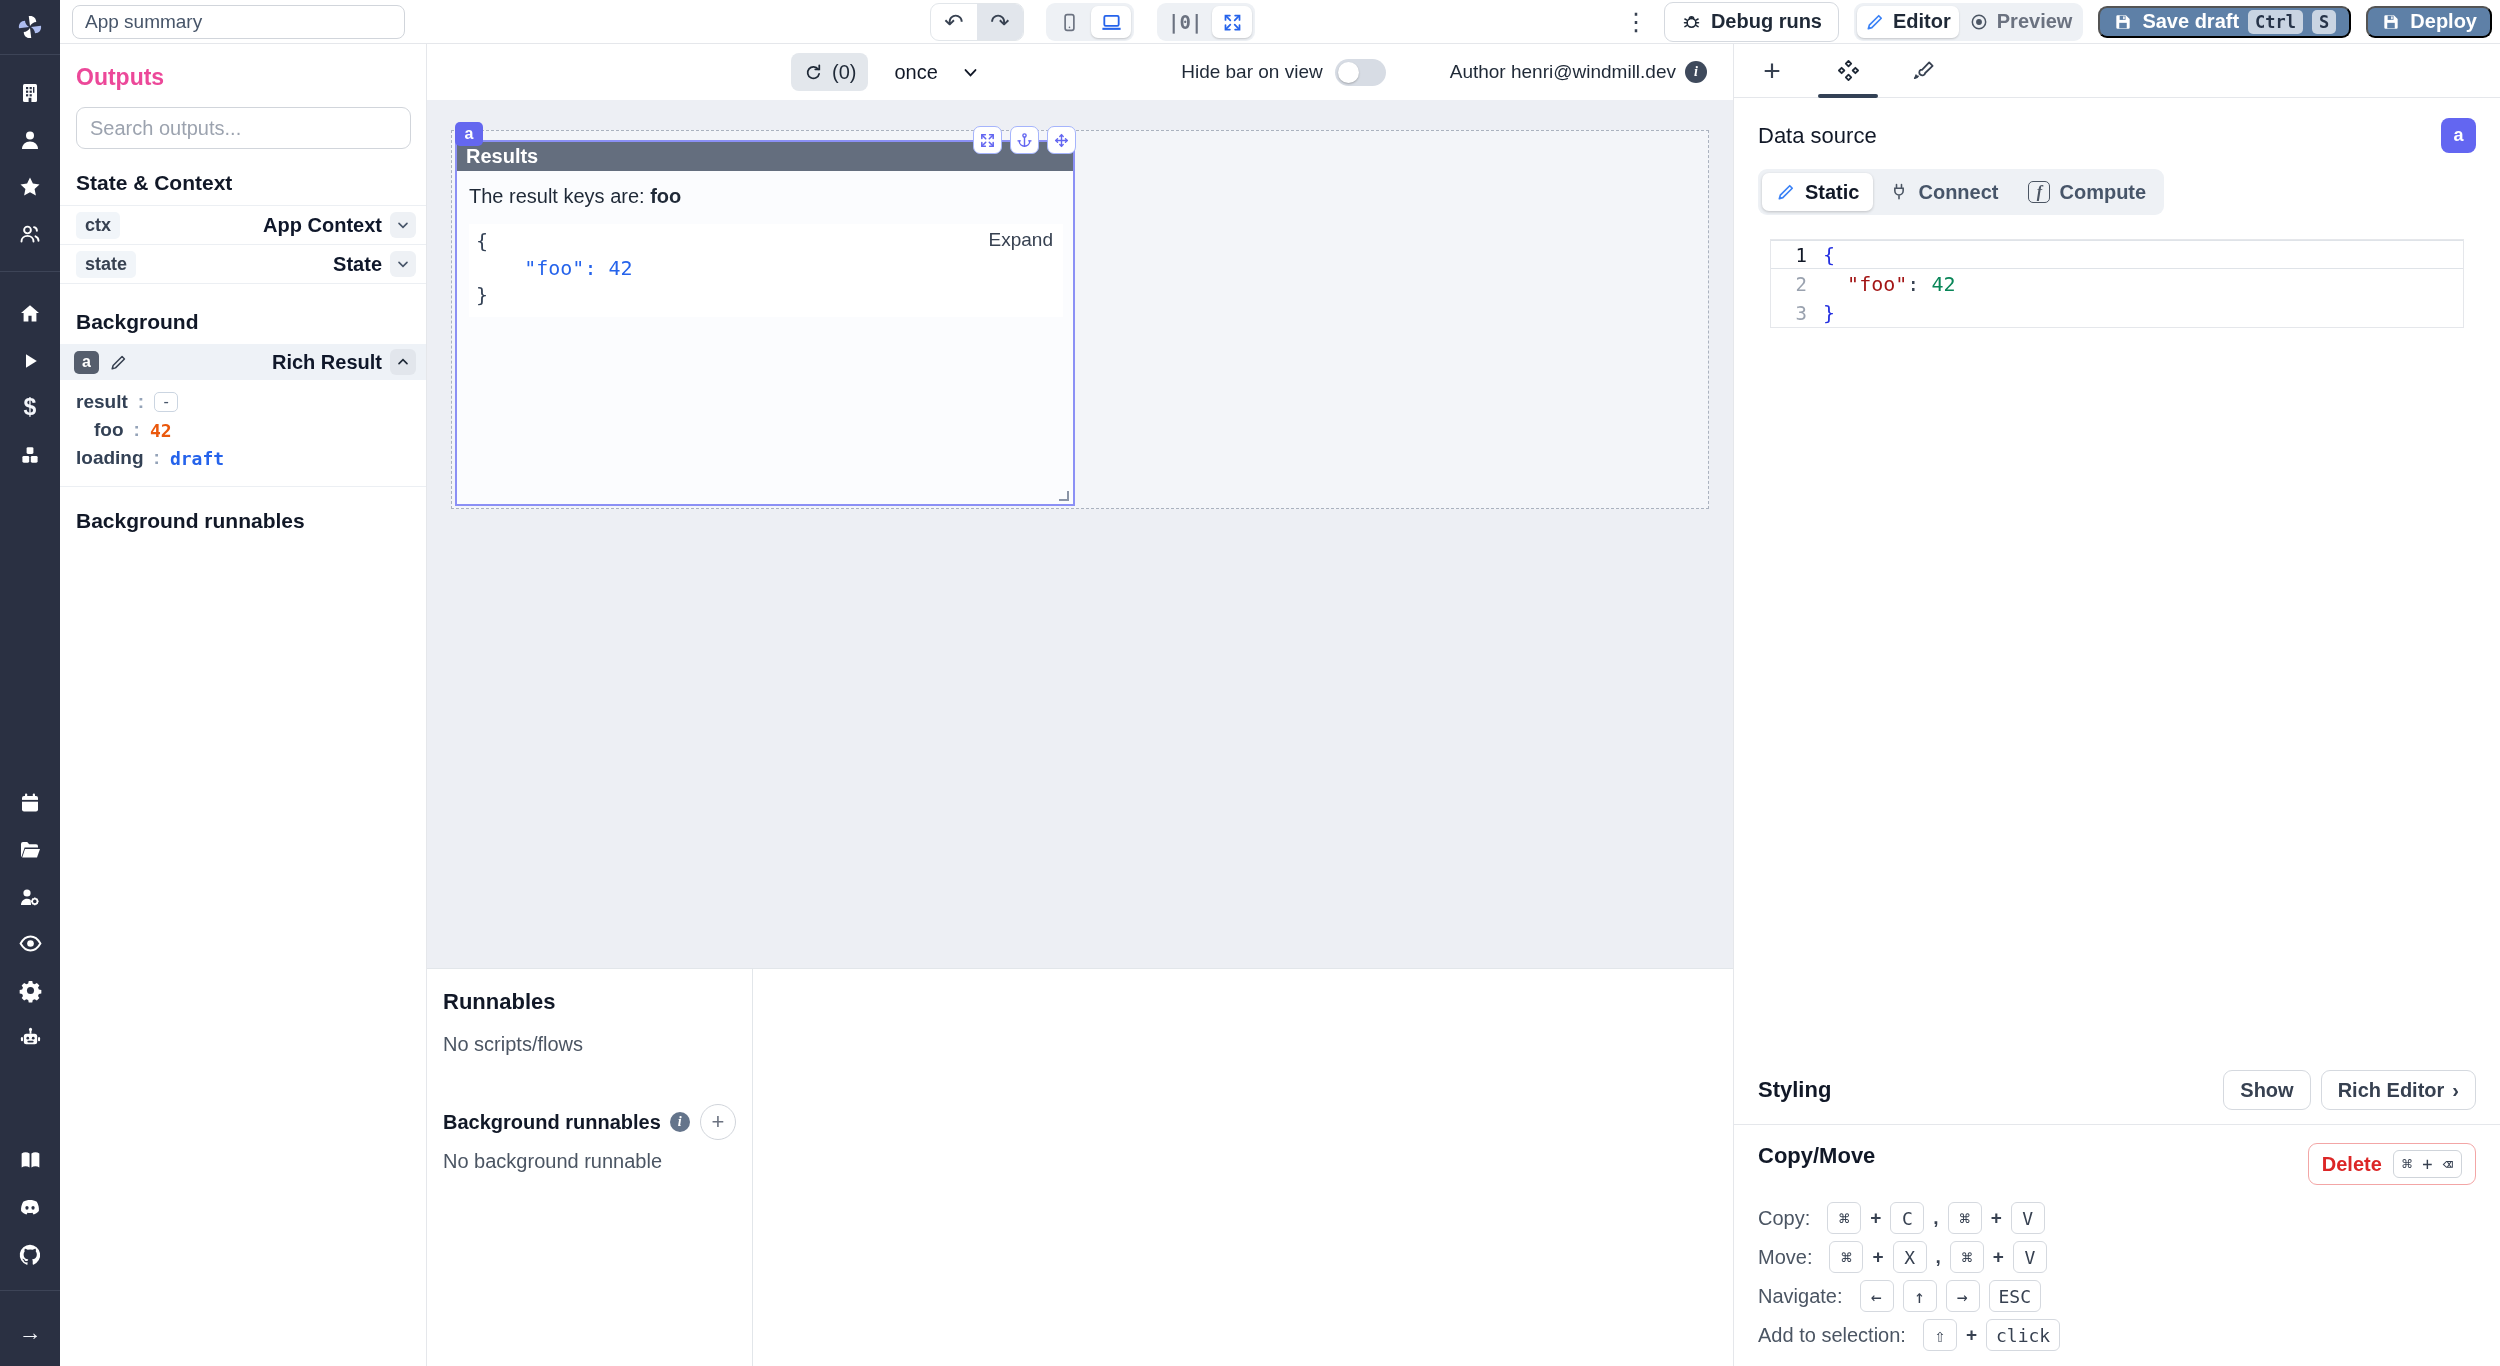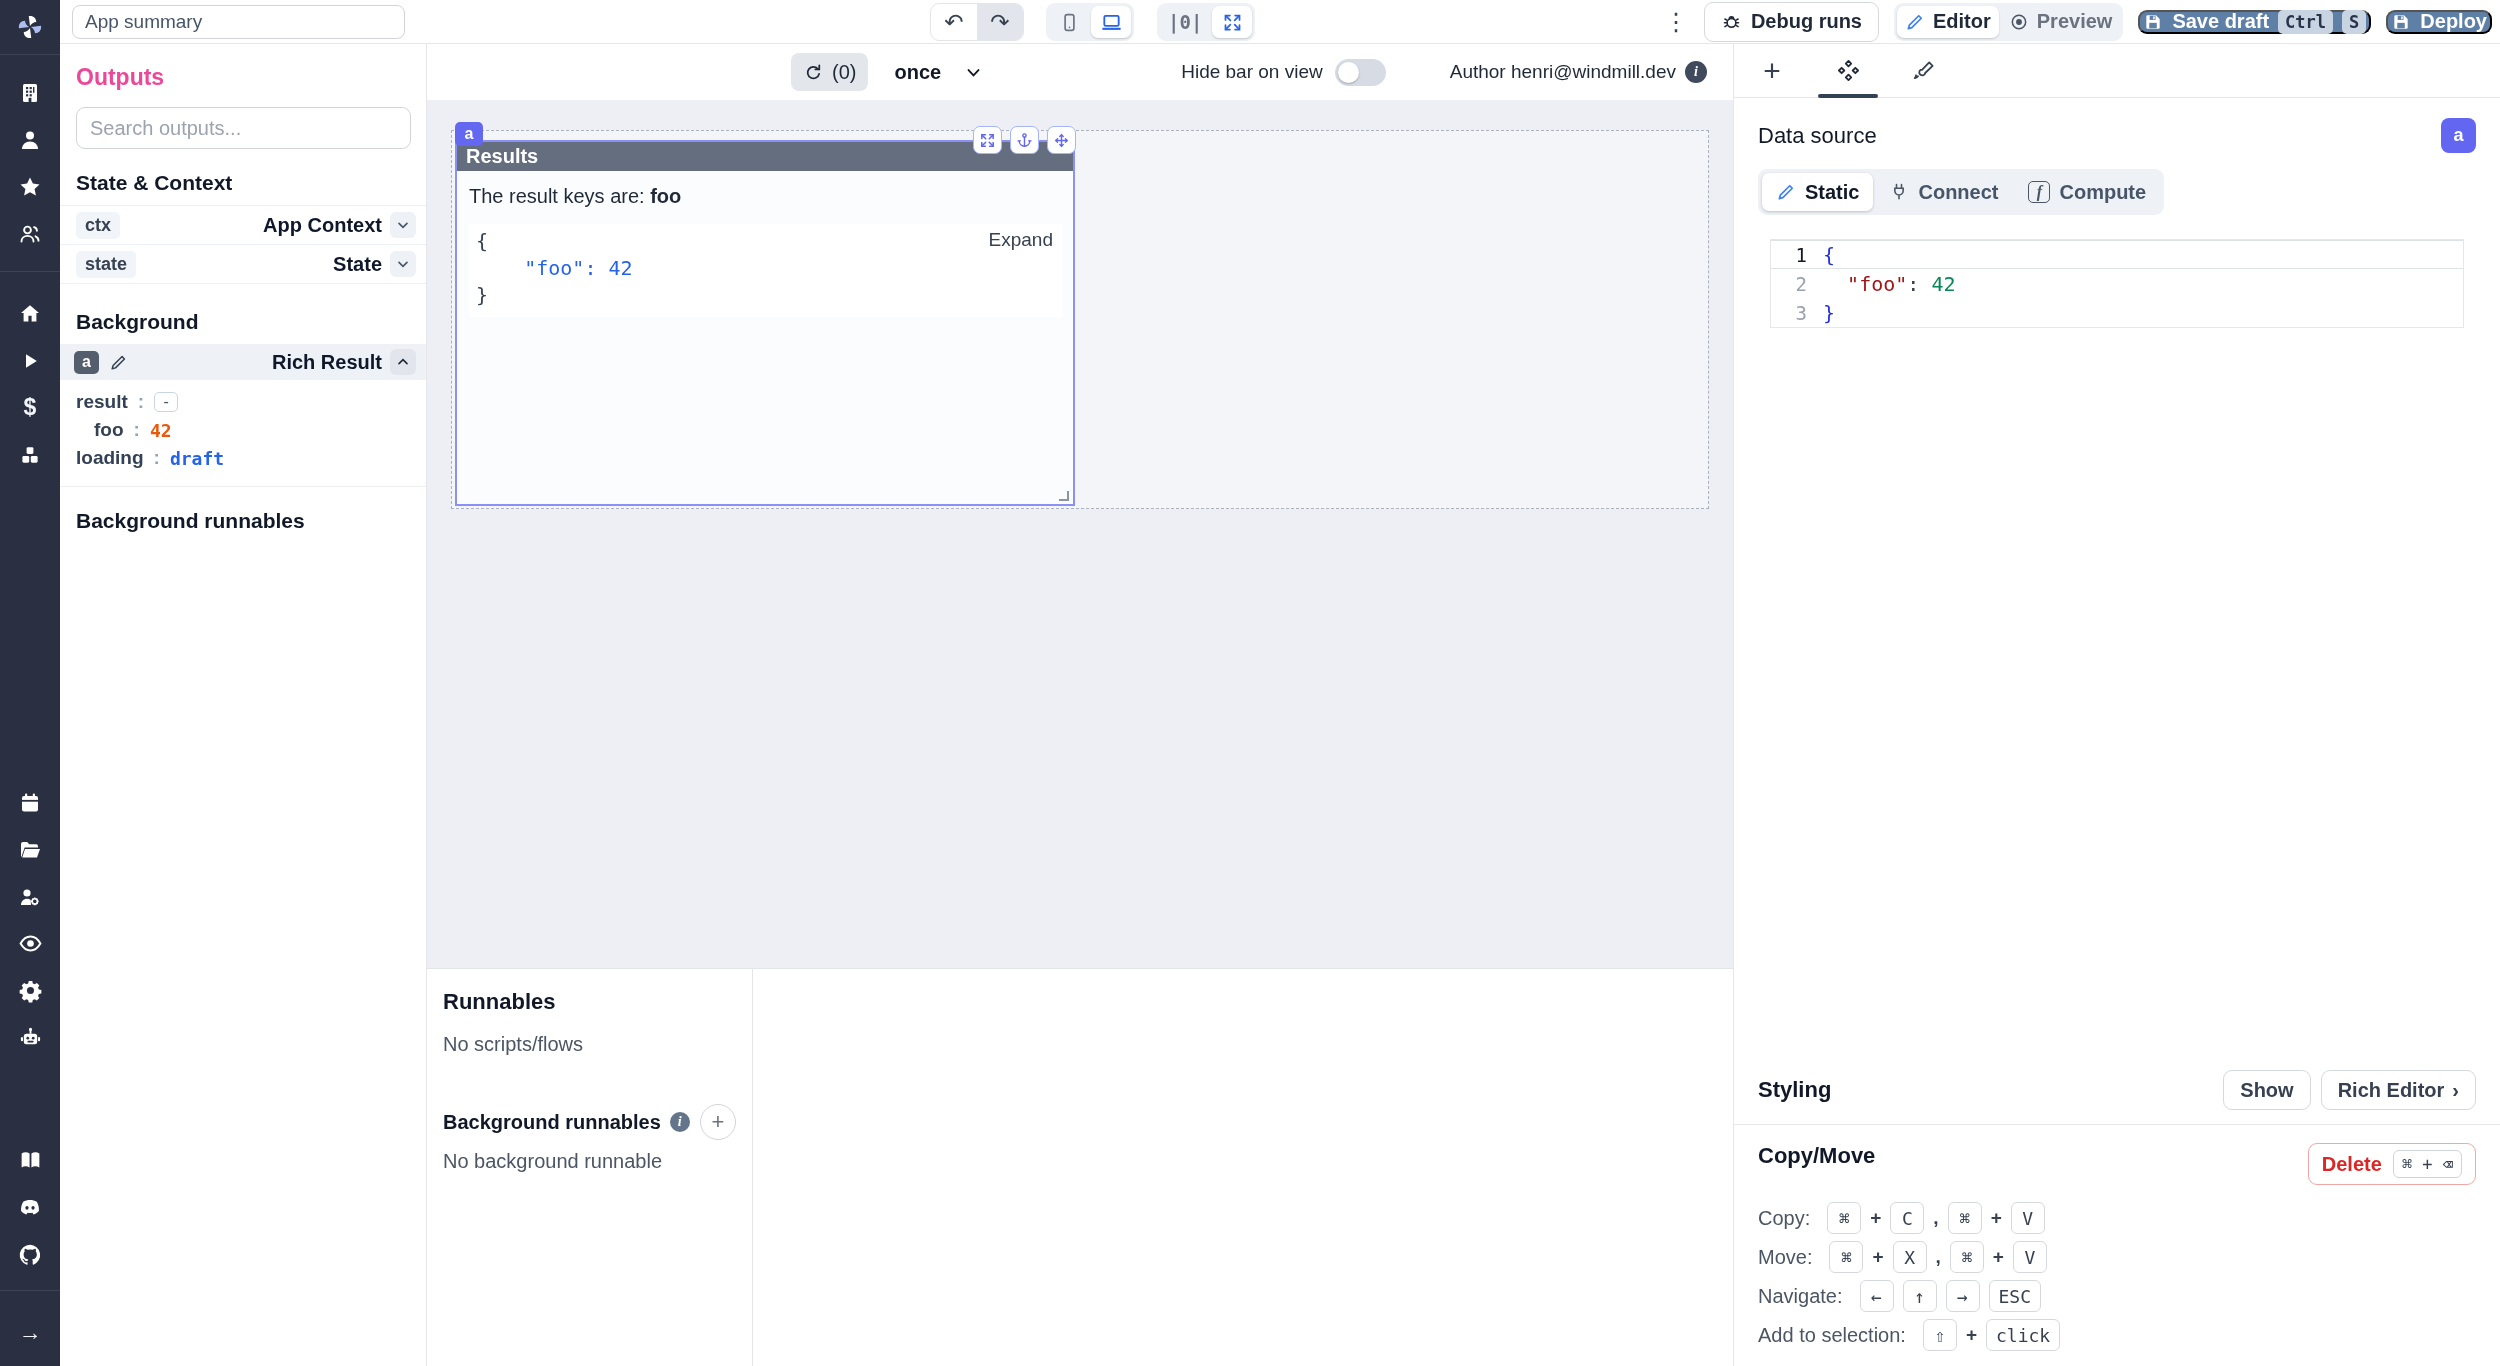--- a/index.html
+++ b/index.html
@@ -29,21 +29,21 @@
   .undo-redo .cell.pressed { background:#e2e6ec; }
   .seg { background:#eef1f5; border-radius:9px; padding:3px; display:flex; align-items:center; gap:2px; }
   .seg-btn { height:32px; min-width:40px; padding:0 8px; display:flex; align-items:center; justify-content:center; gap:8px; border-radius:7px; color:#6b7280; cursor:pointer; font-size:20px; font-weight:600; }
   .seg-btn.sel { background:#fff; box-shadow:0 1px 2px rgba(0,0,0,.18); color:#1f2937; }
   .devices { left:986px; } .aligns { left:1097px; }
   .mono-glyph { font-family:"DejaVu Sans Mono",monospace; font-size:19px; color:#6b7280; }
   .tb-right { margin-left:auto; display:flex; align-items:center; gap:15px; padding-right:8px; }
   .kebab { font-size:24px; color:#374151; width:26px; text-align:center; cursor:pointer; letter-spacing:0; }
   .btn { display:flex; align-items:center; gap:9px; border-radius:9px; cursor:pointer; font-size:20px; font-weight:600; }
   .btn-outline { background:#fff; border:1px solid #d5d9df; color:#1f2937; height:40px; padding:0 16px; }
-  .btn-primary { background:#5e80a7; color:#fff; height:24px; padding:0 3px; }
+  .btn-primary { background:#5e80a7; color:#fff; height:32px; padding:0 13px; }
   .kbd-blue { background:#c9d4e2; color:#273449; border-radius:5px; padding:2px 7px; font-size:17px; font-family:"DejaVu Sans Mono",monospace; font-weight:bold; }
   .hdr-seg { position:static; }
 
   .content-row { display:flex; height:1322px; }
 
   
   .outputs { width:367px; border-right:1px solid #e5e7eb; background:#fff; flex-shrink:0; overflow:hidden; }
   .outputs h2 { font-size:23px; font-weight:700; color:#ec4899; margin:20px 16px 0; }
   .search-box { margin:16px 16px 0; width:335px; height:42px; border:1px solid #d1d5db; border-radius:9px; padding:0 13px; font-size:20px; color:#374151; font-family:"Liberation Sans",sans-serif; }
   .search-box::placeholder { color:#9ca3af; }
@@ -65,21 +65,21 @@
   .tree-colon { color:#94a3b8; margin:0 10px; font-weight:700; }
   .minus-box { width:24px; height:20px; border:1px solid #cbd5e1; border-radius:5px; display:flex; align-items:center; justify-content:center; font-size:16px; color:#475569; cursor:pointer; background:#fff; }
   .indent1 { padding-left:18px; }
   .val-num { color:#ea580c; font-weight:700; font-family:"DejaVu Sans Mono",monospace; font-size:18px; }
   .val-bool { color:#2563eb; font-weight:700; font-family:"DejaVu Sans Mono",monospace; font-size:18px; }
 
   
   .canvas-col { width:1306px; display:flex; flex-direction:column; flex-shrink:0; }
   .canvas-toolbar { height:56px; background:#fff; display:flex; align-items:center; padding-left:364px; flex-shrink:0; }
   .refresh-btn { background:#e3e7ec; border-radius:8px; height:38px; display:flex; align-items:center; gap:8px; padding:0 12px; font-size:20px; color:#1f2937; cursor:pointer; }
-  .once-sel { margin-left:26px; display:flex; align-items:center; gap:24px; font-size:20px; font-weight:700; color:#111827; cursor:pointer; }
+  .once-sel { margin-left:26px; display:flex; align-items:center; gap:24px; font-size:20px; font-weight:400; color:#111827; cursor:pointer; }
   .ct-right { margin-left:auto; display:flex; align-items:center; padding-right:26px; }
   .hide-label { font-size:19px; color:#1f2937; }
   .toggle { width:51px; height:27px; border-radius:14px; background:#d7dce4; margin-left:12px; position:relative; cursor:pointer; }
   .toggle .knob { position:absolute; left:3px; top:3px; width:21px; height:21px; background:#fff; border-radius:50%; box-shadow:0 1px 2px rgba(0,0,0,.25); }
   .author { margin-left:64px; font-size:19px; color:#1f2937; display:flex; align-items:center; gap:9px; }
   .info-dot { width:22px; height:22px; border-radius:50%; background:#3f4a5c; color:#fff; font-size:14px; font-weight:700; display:flex; align-items:center; justify-content:center; font-family:"Liberation Serif",serif; font-style:italic; }
 
   .canvas { flex:1; background:#edeff4; position:relative; }
   .grid-container { position:absolute; left:24px; top:30px; width:1258px; height:379px; border:1px dashed #aab2bf; background:#f3f5f9; }
   .component { position:absolute; left:3px; top:9px; width:620px; height:366px; background:#fbfcfe; border:2px solid #8b90f5; }

